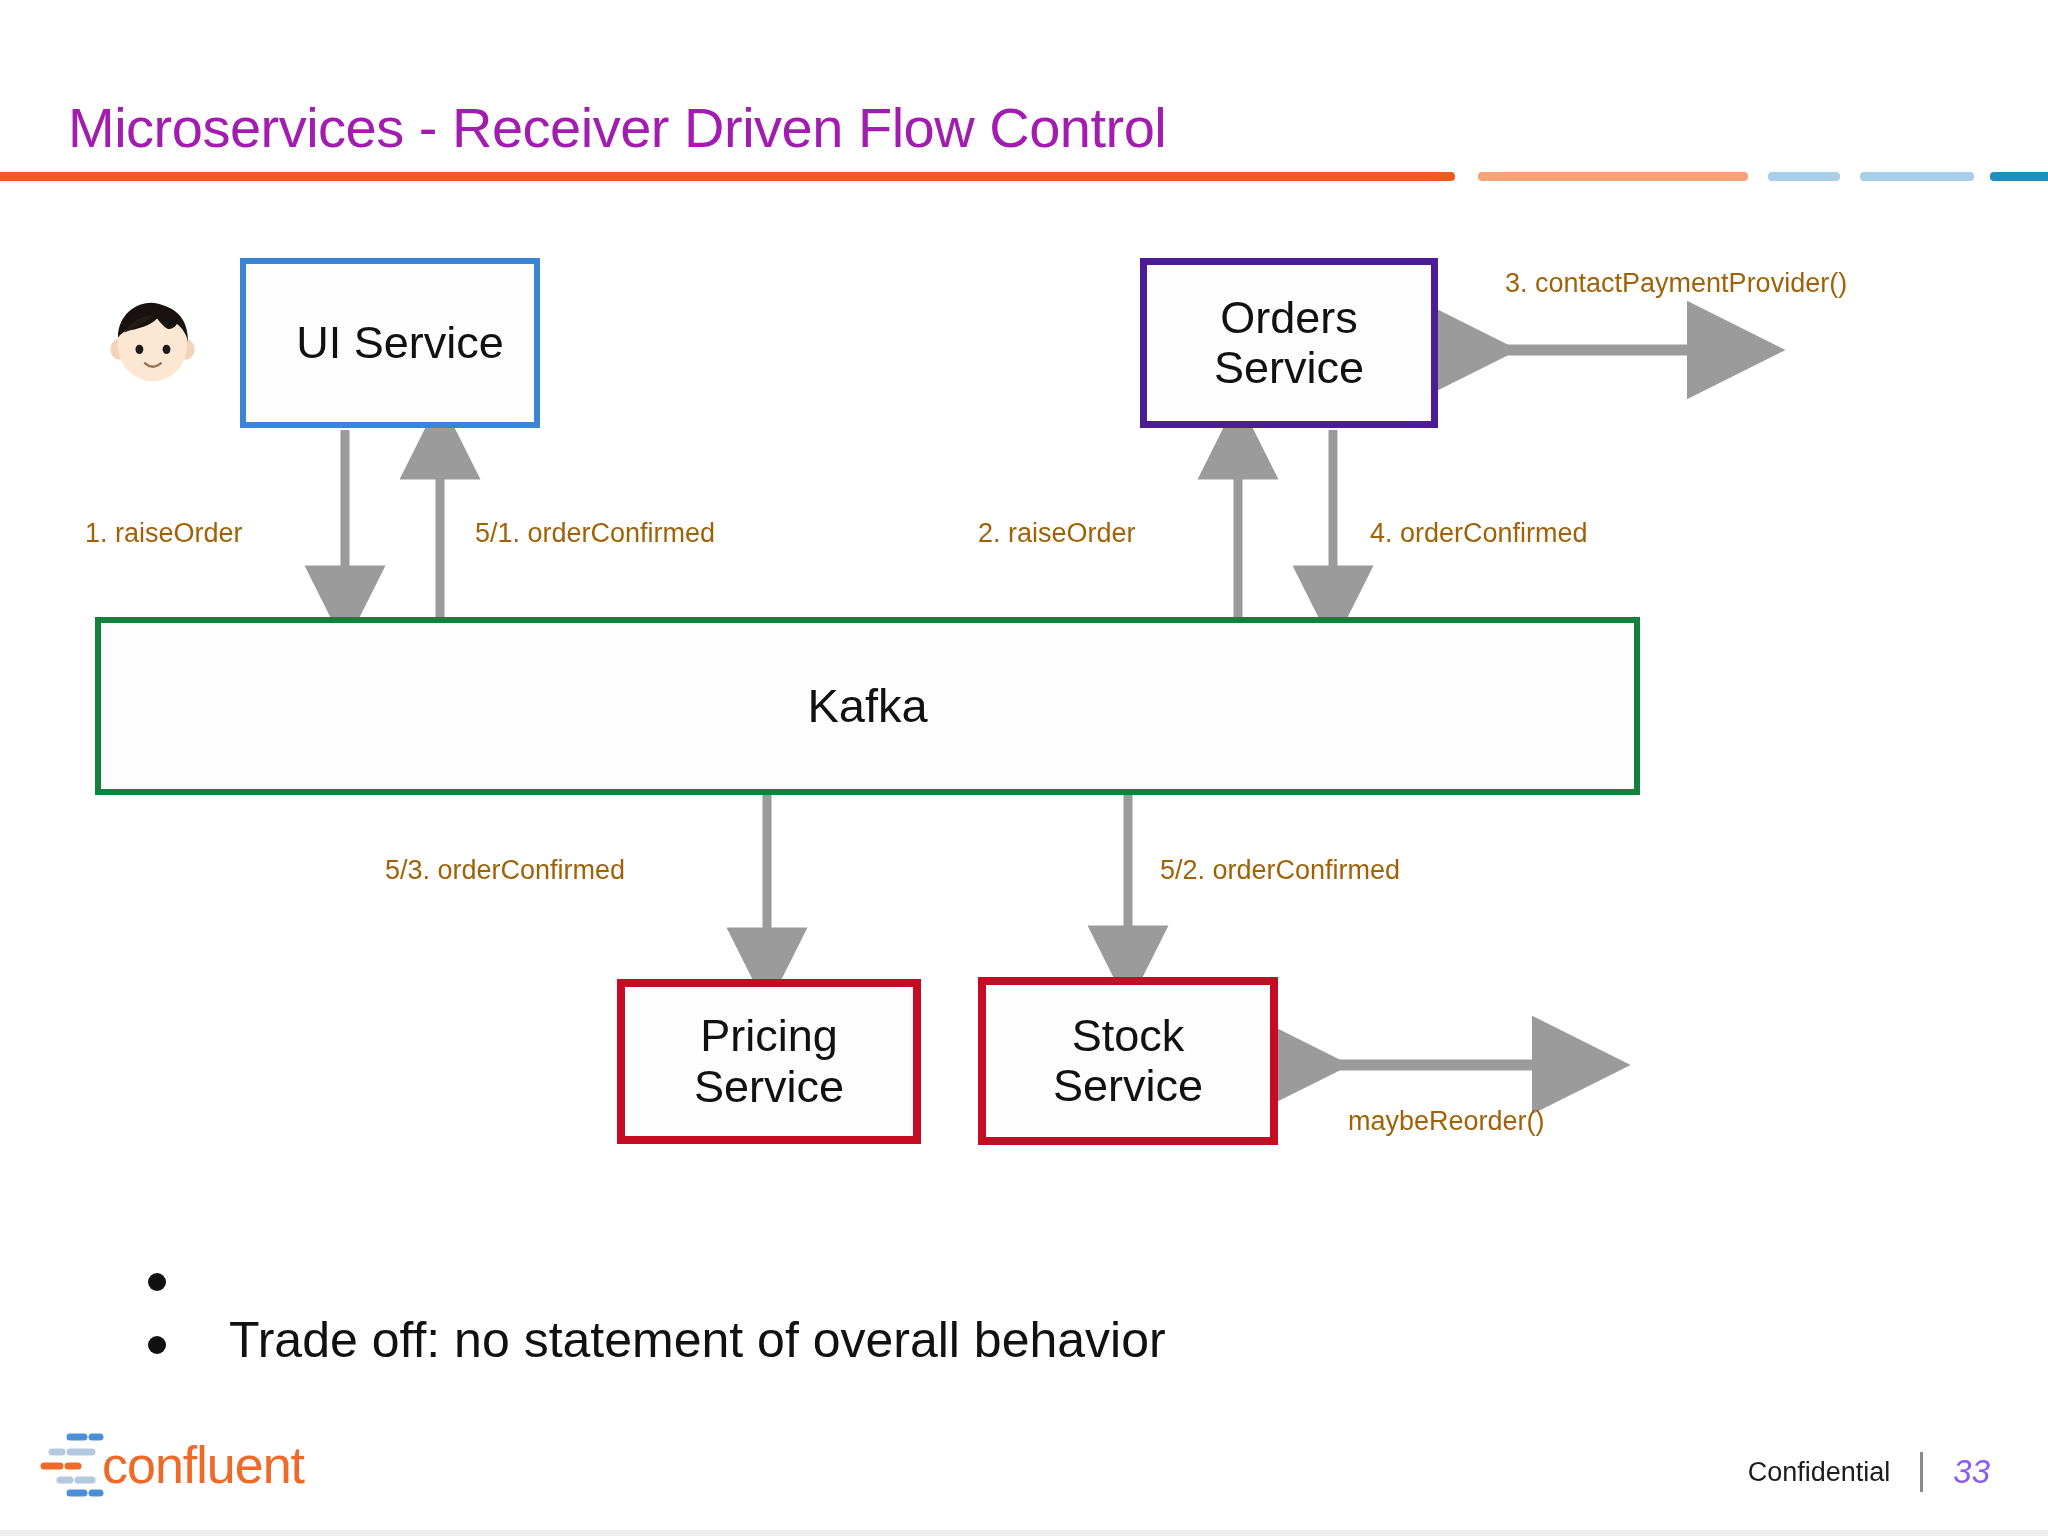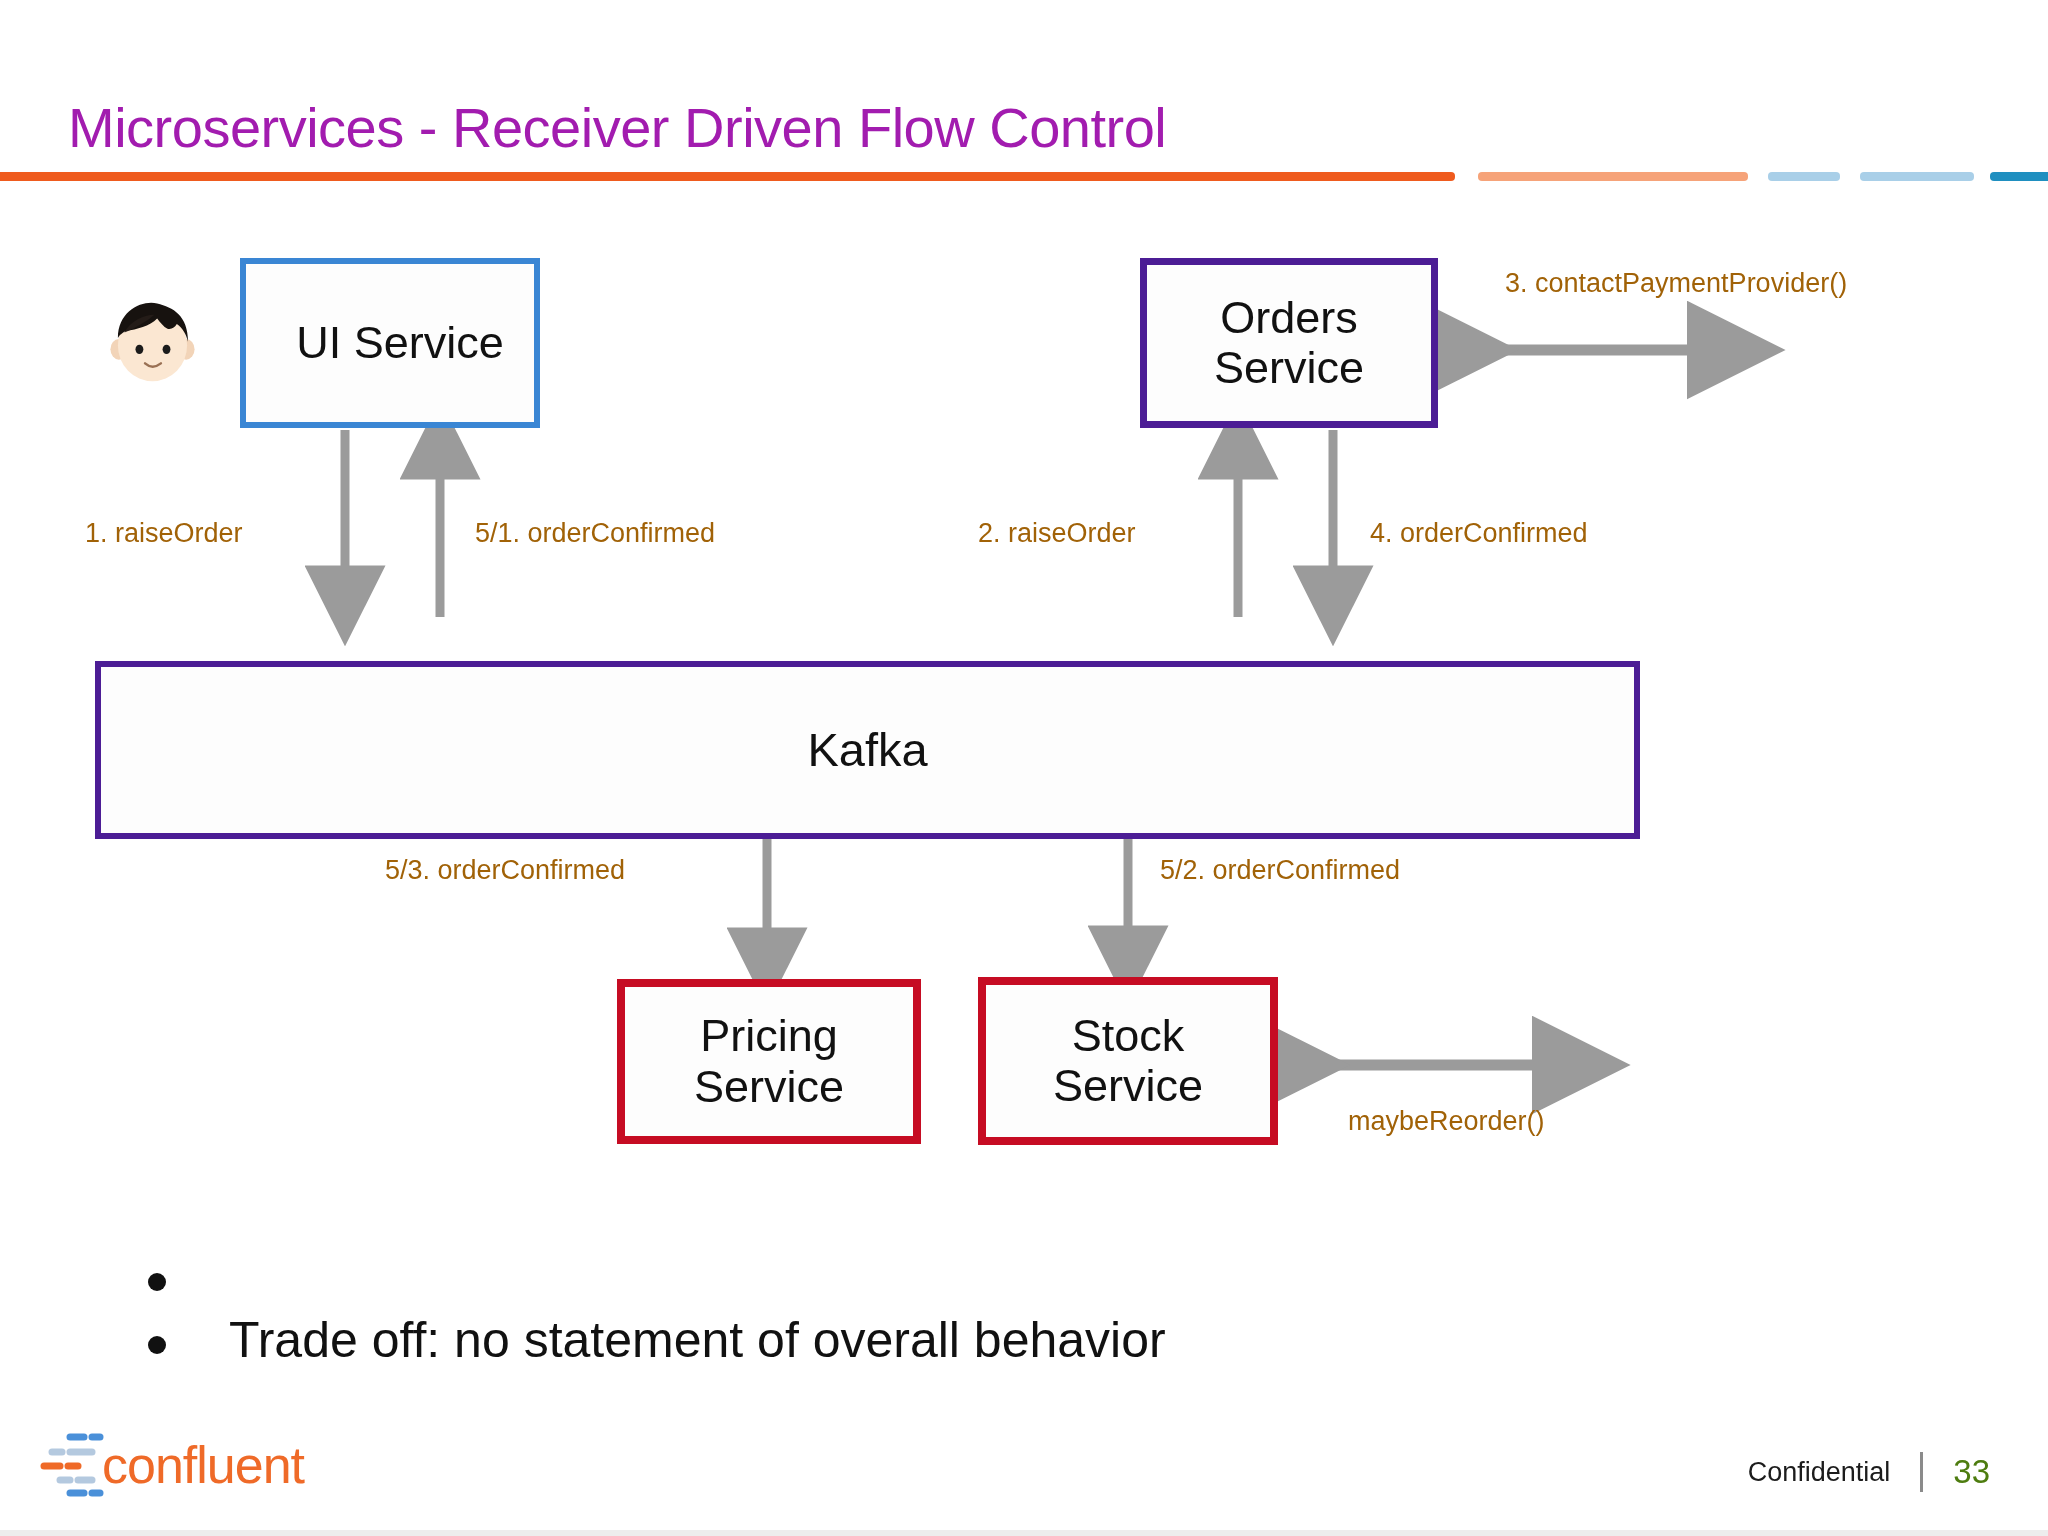--- a/index.html
+++ b/index.html
@@ -31,21 +31,21 @@
 
   .node{
     position:absolute;background:#fdfdfd;
     display:flex;align-items:center;justify-content:center;
     text-align:center;color:#111;
     font-size:45px;line-height:1.12;
     box-sizing:border-box;
   }
   #node-ui{left:240px;top:258px;width:300px;height:170px;border:6px solid #3a86d4;padding-left:20px;}
   #node-orders{left:1140px;top:258px;width:298px;height:170px;border:7px solid #4c1d95;}
-  #node-kafka{left:95px;top:617px;width:1545px;height:178px;border:6px solid #4c1d95;font-size:47px;margin-top:44px;}
+  #node-kafka{left:95px;top:617px;width:1545px;height:178px;border:6px solid #15803d;font-size:47px;}
   #node-pricing{left:617px;top:979px;width:304px;height:165px;border:8px solid #c60c23;}
   #node-stock{left:978px;top:977px;width:300px;height:168px;border:8px solid #c60c23;}
 
   
   .avatar{position:absolute;left:105px;top:297px;width:95px;height:86px;}
 
   
   .elabel{position:absolute;color:#a16207;font-size:27px;white-space:nowrap;}
   #lbl-1{left:85px;top:518px;}
   #lbl-51{left:475px;top:518px;}
@@ -60,21 +60,21 @@
   .bullets{position:absolute;left:148px;top:1248px;width:1800px;}
   .bullet{display:flex;align-items:flex-start;margin-bottom:20px;}
   .bdot{width:18px;height:18px;border-radius:50%;background:#111;margin-top:25px;flex:none;}
   .btext{margin-left:63px;font-size:50px;color:#111;line-height:1.18;white-space:nowrap;}
 
   
   .logo{position:absolute;left:40px;top:1425px;width:270px;height:78px;}
   .footer-right{position:absolute;right:58px;top:1452px;display:flex;align-items:center;height:40px;}
   .conf{font-size:27px;color:#1c1c1c;}
   .fbar{width:3px;height:40px;background:#8b8b8b;margin:0 30px;}
-  .pnum{font-size:33px;color:#4d7c0f;}
+  .pnum{font-size:33px;color:#8b5cf6;font-style:italic;}
   .btmline{position:absolute;left:0;bottom:0;width:2048px;height:6px;background:#ededed;}
 </style>
 </head>
 <body>
 
 <div class="slide">
 
   <div class="title">Microservices - Receiver Driven Flow Control</div>
   <div class="rule-wrap">
     <div class="rule s0"></div>

